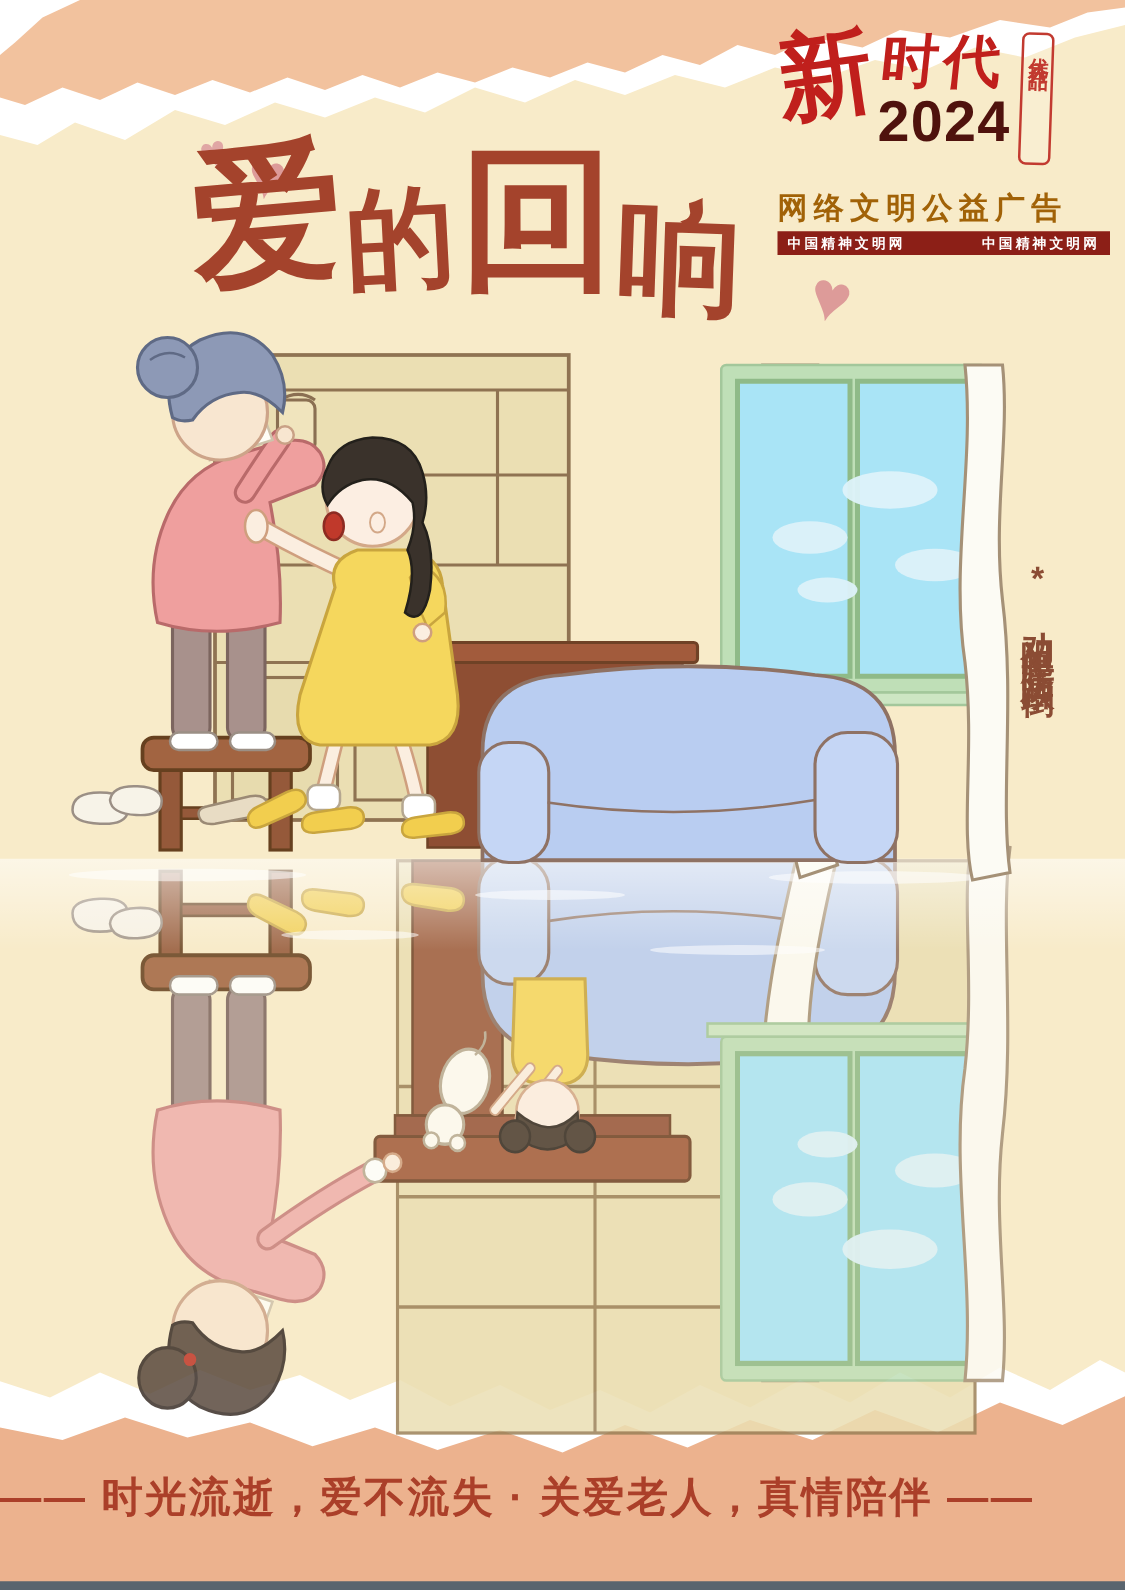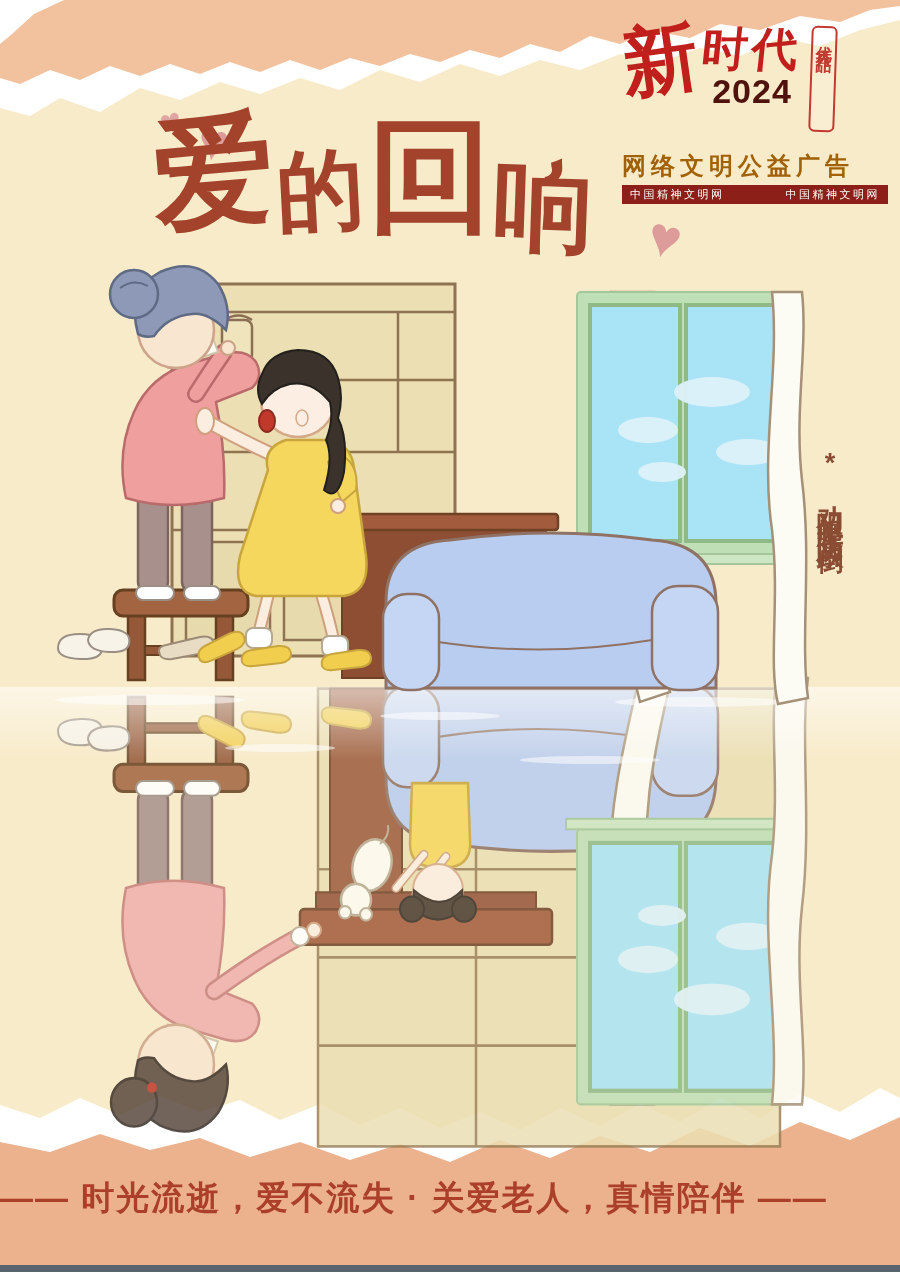--- a/index.html
+++ b/index.html
@@ -11,27 +11,27 @@
   
   .torn-top,.torn-bottom{position:absolute;left:0;width:900px;pointer-events:none;}
   .torn-top{top:0;height:140px;}
   .torn-bottom{bottom:0;height:200px;}
   
   .badge{position:absolute;top:26px;right:12px;width:266px;z-index:30;}
   .badge-top{display:flex;align-items:flex-start;justify-content:flex-start;height:104px;}
   .xin{font-size:76px;line-height:.9;font-weight:900;color:#c01f1c;transform:rotate(-8deg);font-family:"DejaVu Serif","Liberation Serif",serif;}
   .shidai-col{display:flex;flex-direction:column;align-items:center;margin-left:4px;}
   .shidai{font-size:46px;line-height:1;font-weight:900;color:#c01f1c;letter-spacing:4px;font-family:"DejaVu Serif","Liberation Serif",serif;transform:skewX(-6deg);}
-  .year{font-size:34px;line-height:1;font-weight:900;color:#4f120d;letter-spacing:1px;margin-top:2px;}
+  .year{font-size:46px;line-height:1;font-weight:900;color:#4f120d;letter-spacing:1px;margin-top:2px;}
   .seal{writing-mode:vertical-rl;text-orientation:upright;font-size:16px;line-height:1;font-weight:700;
         color:#c23a30;border:2.5px solid #c23a30;border-radius:6px;padding:5px 3px;height:92px;
         margin-left:8px;letter-spacing:4px;transform:rotate(2deg);background:rgba(255,255,255,.15);}
   .campaign{font-size:24px;font-weight:900;color:#a16207;letter-spacing:5px;white-space:nowrap;margin-top:20px;
         font-family:"DejaVu Serif","Liberation Serif",serif;}
-  .orgs{margin-top:3px;background:#8c1f17;color:#fff;font-size:11px;font-weight:400;
+  .orgs{margin-top:3px;background:#8c1f17;color:#fff;font-size:11px;font-weight:700;
         display:flex;justify-content:space-between;padding:2px 8px;letter-spacing:2.5px;}
   
   .title{position:absolute;left:152px;top:110px;display:flex;align-items:flex-start;z-index:20;
          color:#a4432c;font-weight:900;font-family:"DejaVu Serif","Liberation Serif",serif;}
   .title span{display:inline-block;line-height:1;}
   .t0{font-size:122px;transform:rotate(-5deg);}
   .t1{font-size:88px;margin:36px 0 0 2px;transform:rotate(-3deg);}
   .t2{font-size:124px;margin:4px 0 0 4px;}
   .t3{font-size:100px;margin:46px 0 0 2px;transform:rotate(2deg);}
   .heart{position:absolute;z-index:19;line-height:1;}

